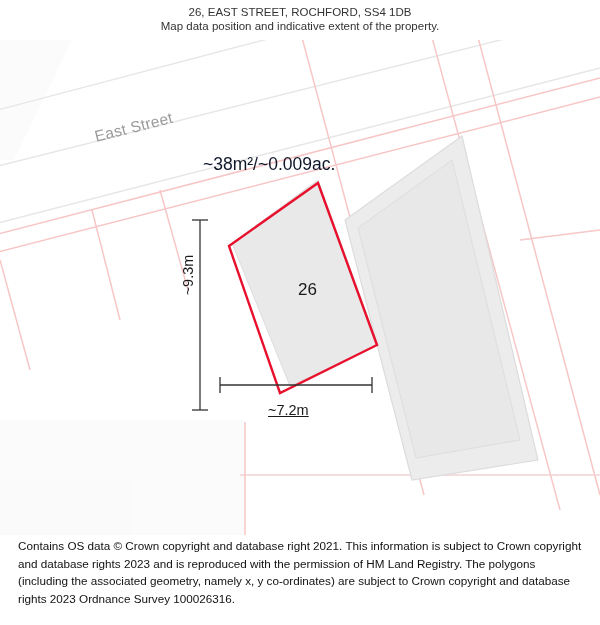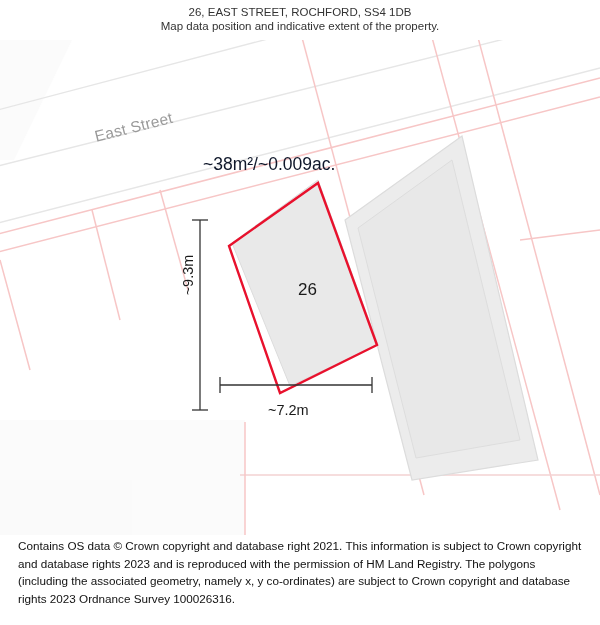--- a/index.html
+++ b/index.html
@@ -92,20 +92,21 @@
     transform-origin: center center;
     white-space: nowrap;
   }
   .dim-horizontal {
     position: absolute;
     left: 268px;
     top: 362px;
     font-size: 14.5px;
     color: #1a1a1a;
     white-space: nowrap;
+    text-decoration: underline;
   }
   
   .footer {
     position: absolute;
     top: 537px;
     left: 0;
     width: 600px;
     padding: 0 18px;
     box-sizing: border-box;
     font-size: 11.7px;

